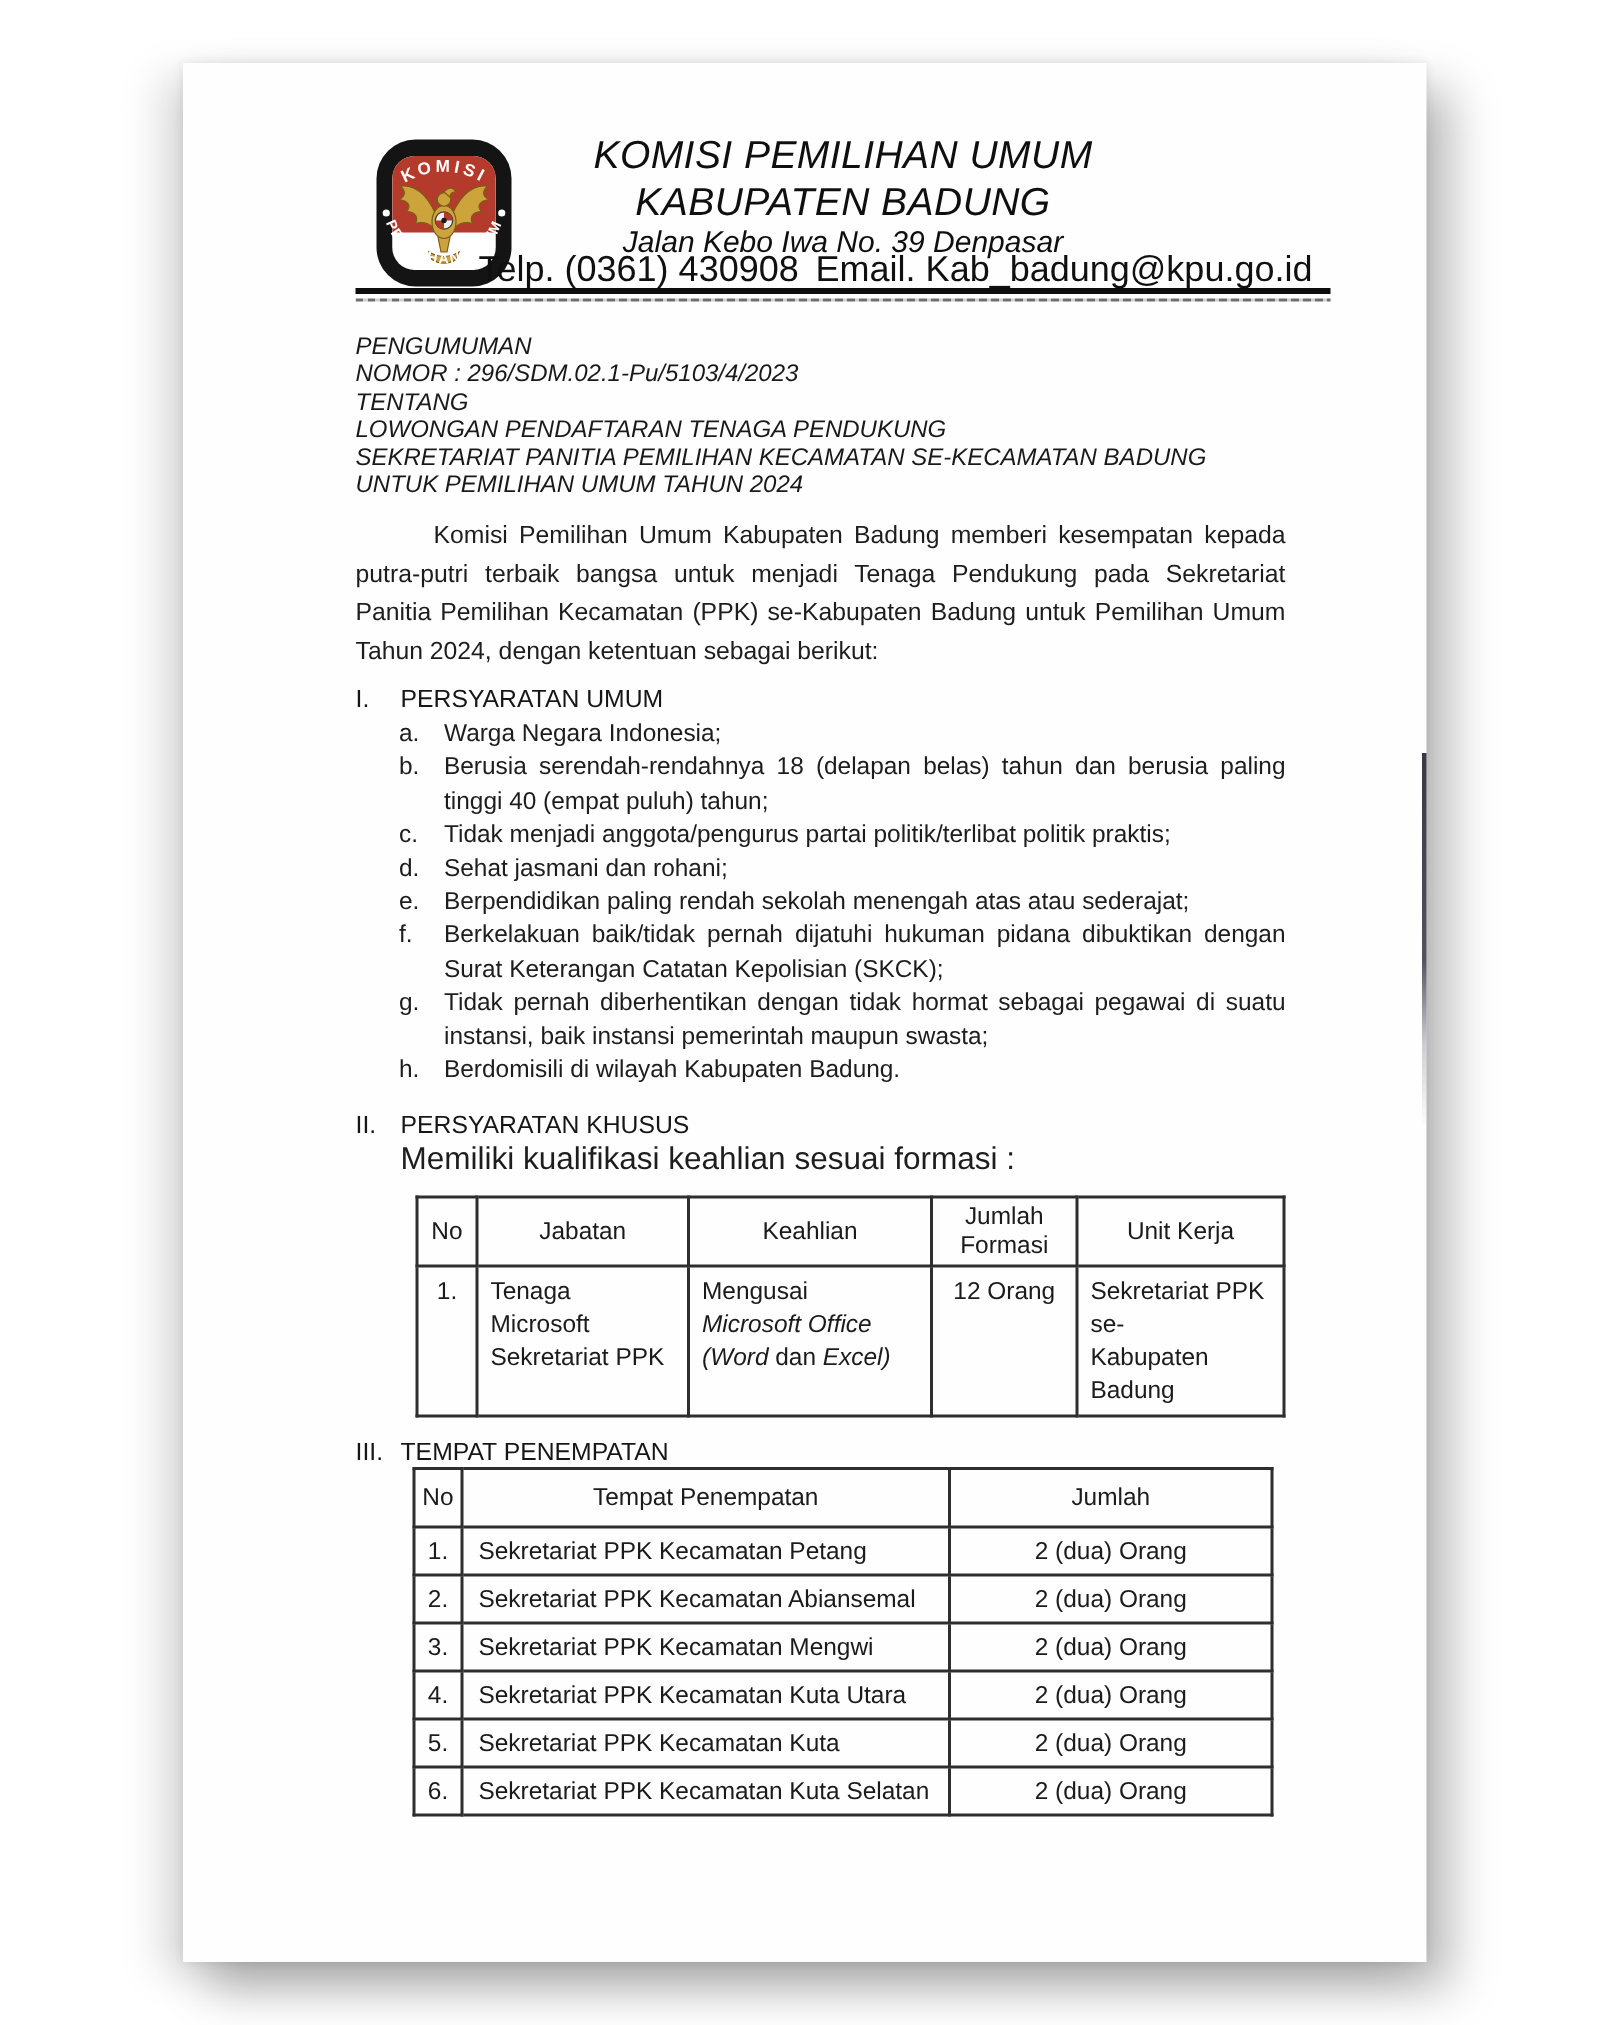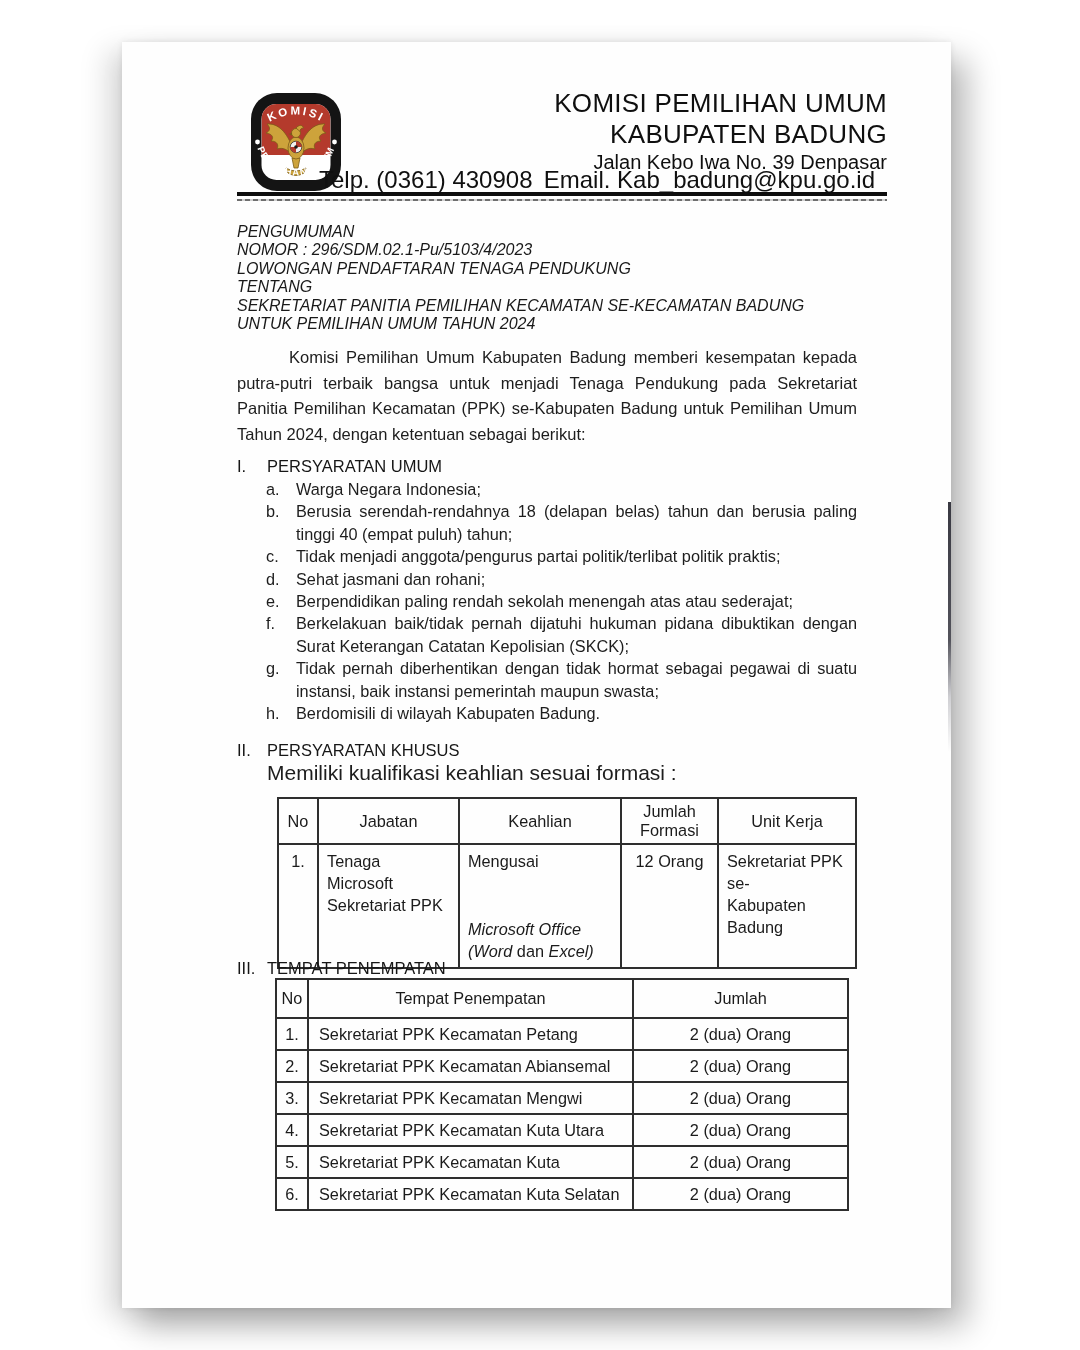--- a/index.html
+++ b/index.html
@@ -11,21 +11,21 @@
     position:relative;
     overflow:hidden;
   }
   .page{
     position:absolute;left:122px;top:42px;width:829px;height:1266px;
     background:#fefefe;
     box-shadow:16px 18px 30px rgba(0,0,0,0.28),-16px 8px 26px rgba(0,0,0,0.13),0 0 6px rgba(0,0,0,0.08);
   }
   
   .logo{position:absolute;left:128px;top:50px;width:92px;height:100px;}
-  .lh-text{position:absolute;left:115px;top:46px;width:650px;text-align:right;color:#0f0f0f;}
+  .lh-text{position:absolute;left:115px;top:46px;width:650px;text-align:center;color:#0f0f0f;font-style:italic;}
   .lh-line1{font-size:26px;line-height:31px;letter-spacing:.3px;}
   .lh-line2{font-size:26px;line-height:30px;letter-spacing:.3px;}
   .lh-line3{font-size:20px;line-height:27px;}
   .lh-contact{
     position:absolute;left:115px;top:127px;width:650px;box-sizing:border-box;
     display:flex;justify-content:space-between;
     padding:0 12px 0 82px;font-size:24px;line-height:22px;color:#101010;text-align:right;
   }
   .rule-thick{position:absolute;left:115px;top:150px;width:650px;height:4px;background:#0d0d0d;}
   .rule-thin{position:absolute;left:115px;top:157px;width:650px;height:2px;
@@ -45,21 +45,21 @@
   .item{display:flex;padding-left:29px;font-size:16.3px;line-height:22.4px;}
   .item-letter{width:30px;flex:0 0 30px;}
   .item-text{flex:1;text-align:justify;}
   
   table{border-collapse:collapse;table-layout:fixed;color:#1b1b1b;padding-left:41px;}
   td,th{border:2px solid #2e2e2e;font-weight:normal;font-size:16.3px;overflow:hidden;}
   .formasi{position:absolute;left:155px;top:755px;width:578px;}
   .formasi th{height:42px;text-align:center;vertical-align:middle;line-height:19px;}
   .formasi td{height:70px;vertical-align:top;padding:5px 8px;line-height:22px;}
   .formasi td.c{text-align:center;}
-  .it{font-style:italic;margin-top:46px;}
+  .it{font-style:italic;}
   .penempatan{position:absolute;left:153px;top:936px;width:572px;}
   .penempatan th{height:35px;text-align:center;vertical-align:middle;}
   .penempatan td{height:30px;vertical-align:middle;padding:0 10px;}
   .penempatan td.c{text-align:center;padding:0;}
   
   .scan-edge{position:absolute;right:0;top:460px;width:3px;height:250px;
     background:linear-gradient(180deg,rgba(40,40,50,.92) 0%,rgba(52,52,62,.85) 55%,rgba(130,130,140,.38) 78%,rgba(160,160,170,0) 100%);}
 </style>
 </head>
 <body>
@@ -114,22 +114,22 @@
   <div class="lh-contact">
     <span>Telp. (0361) 430908</span>
     <span>Email. Kab_badung@kpu.go.id</span>
   </div>
   <div class="rule-thick"></div>
   <div class="rule-thin"></div>
 
   <div class="title-block">
     <div>PENGUMUMAN</div>
     <div>NOMOR : 296/SDM.02.1-Pu/5103/4/2023</div>
+    <div>TENTANG</div>
     <div>LOWONGAN PENDAFTARAN TENAGA PENDUKUNG</div>
-    <div>TENTANG</div>
     <div>SEKRETARIAT PANITIA PEMILIHAN KECAMATAN SE-KECAMATAN BADUNG</div>
     <div>UNTUK PEMILIHAN UMUM TAHUN 2024</div>
   </div>
 
   <p class="intro">Komisi Pemilihan Umum Kabupaten Badung memberi kesempatan kepada putra-putri terbaik bangsa untuk menjadi Tenaga Pendukung pada Sekretariat Panitia Pemilihan Kecamatan (PPK) se-Kabupaten Badung untuk Pemilihan Umum Tahun 2024, dengan ketentuan sebagai berikut:</p>
 
   <div class="section" style="top:414px;">
     <div class="sec-heading">
       <span class="sec-num">I.</span>
       <span>PERSYARATAN UMUM</span>

